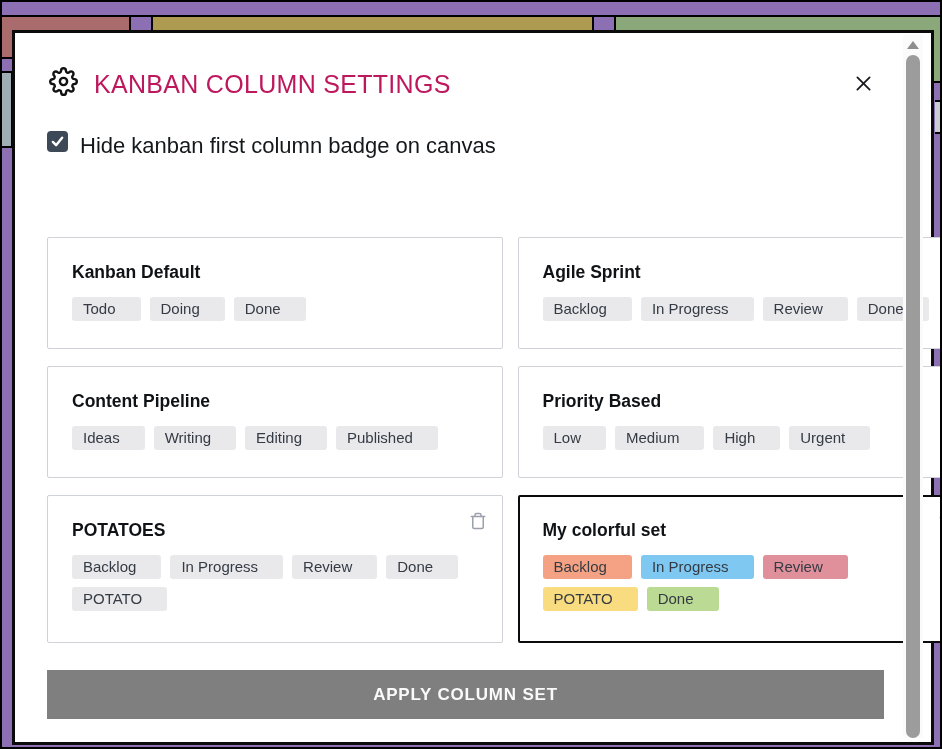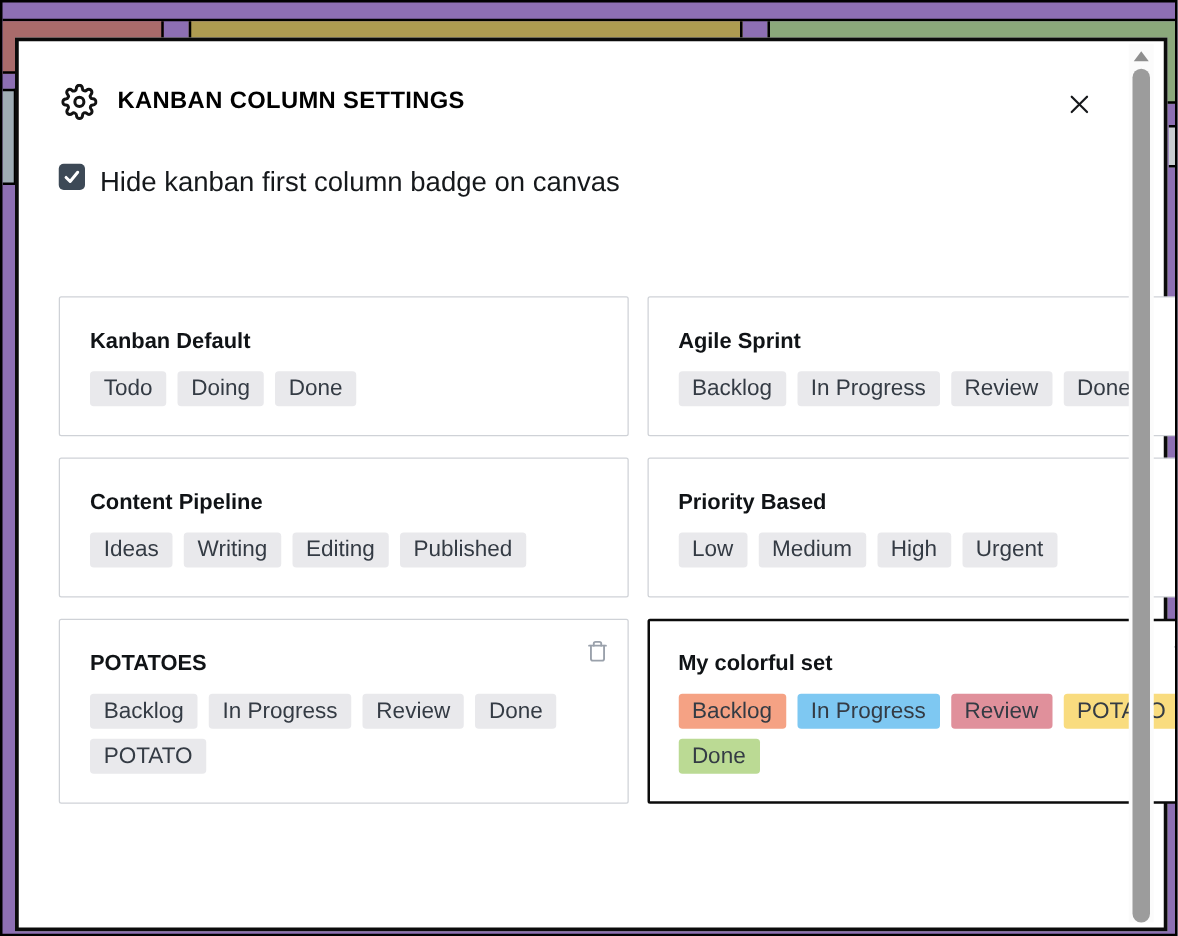--- a/index.html
+++ b/index.html
@@ -33,21 +33,21 @@
     position:absolute; left:10px; top:28px; width:922px; height:715px;
     background:#fff; border:3px solid #0b0b0b;
   }
   .modal-inner { position:relative; width:100%; height:100%; }
 
   .gear { position:absolute; left:34px; top:34px; width:29px; height:29px; color:#121212; }
   .gear svg { width:100%; height:100%; }
 
   .modal-title {
     position:absolute; left:79px; top:37px;
-    font-size:19px; font-weight:700; letter-spacing:.3px; color:#000000;
+    font-size:25px; font-weight:400; letter-spacing:.3px; color:#be185d;
   }
 
   .close-btn {
     position:absolute; left:833px; top:35px; width:30px; height:30px;
     background:none; border:none; cursor:pointer; color:#16181b;
     display:flex; align-items:center; justify-content:center;
   }
   .close-btn svg { width:21px; height:21px; }
 
   .checkbox {
@@ -78,21 +78,21 @@
     border:1px solid #cfd2d7; border-radius:2px;
     padding:24px 24px 0 24px; cursor:pointer;
   }
   .card.selected { border:2px solid #0b0b0b; padding:23px 23px 0 23px; }
 
   .card-title { font-size:17.5px; font-weight:700; color:#101316; }
 
   .badges { display:flex; flex-wrap:wrap; gap:8px 9px; margin-top:14px; }
   .badge {
     display:inline-block; background:var(--badge-bg); color:var(--badge-text);
-    font-size:18px; padding:3px 11px 4px 11px; border-radius:3px; white-space:nowrap;
+    font-size:15px; padding:3px 25px 4px 11px; border-radius:3px; white-space:nowrap;
   }
 
   .trash-btn {
     position:absolute; top:16px; right:14px; width:20px; height:20px;
     border:none; background:none; cursor:pointer; color:#9aa1ab; padding:0;
   }
   .trash-btn svg { width:18px; height:18px; }
 
   .apply-btn {
     position:absolute; left:32px; top:637px; width:837px; height:49px;
@@ -216,20 +216,21 @@
             <div class="badges">
               <span class="badge" style="background: rgb(245, 162, 132);">Backlog</span>
               <span class="badge" style="background: rgb(126, 200, 242);">In Progress</span>
               <span class="badge" style="background: rgb(224, 144, 155);">Review</span>
               <span class="badge" style="background: rgb(249, 220, 127);">POTATO</span>
               <span class="badge" style="background: rgb(187, 218, 148);">Done</span>
             </div>
           </div>
         </div>
 
+      <button class="apply-btn">APPLY COLUMN SET</button>
 
       <div class="scrollbar-track">
         <div class="scrollbar-up"></div>
         <div class="scrollbar-thumb"></div>
       </div>
 
     </div>
   </div>
 </div>
 

